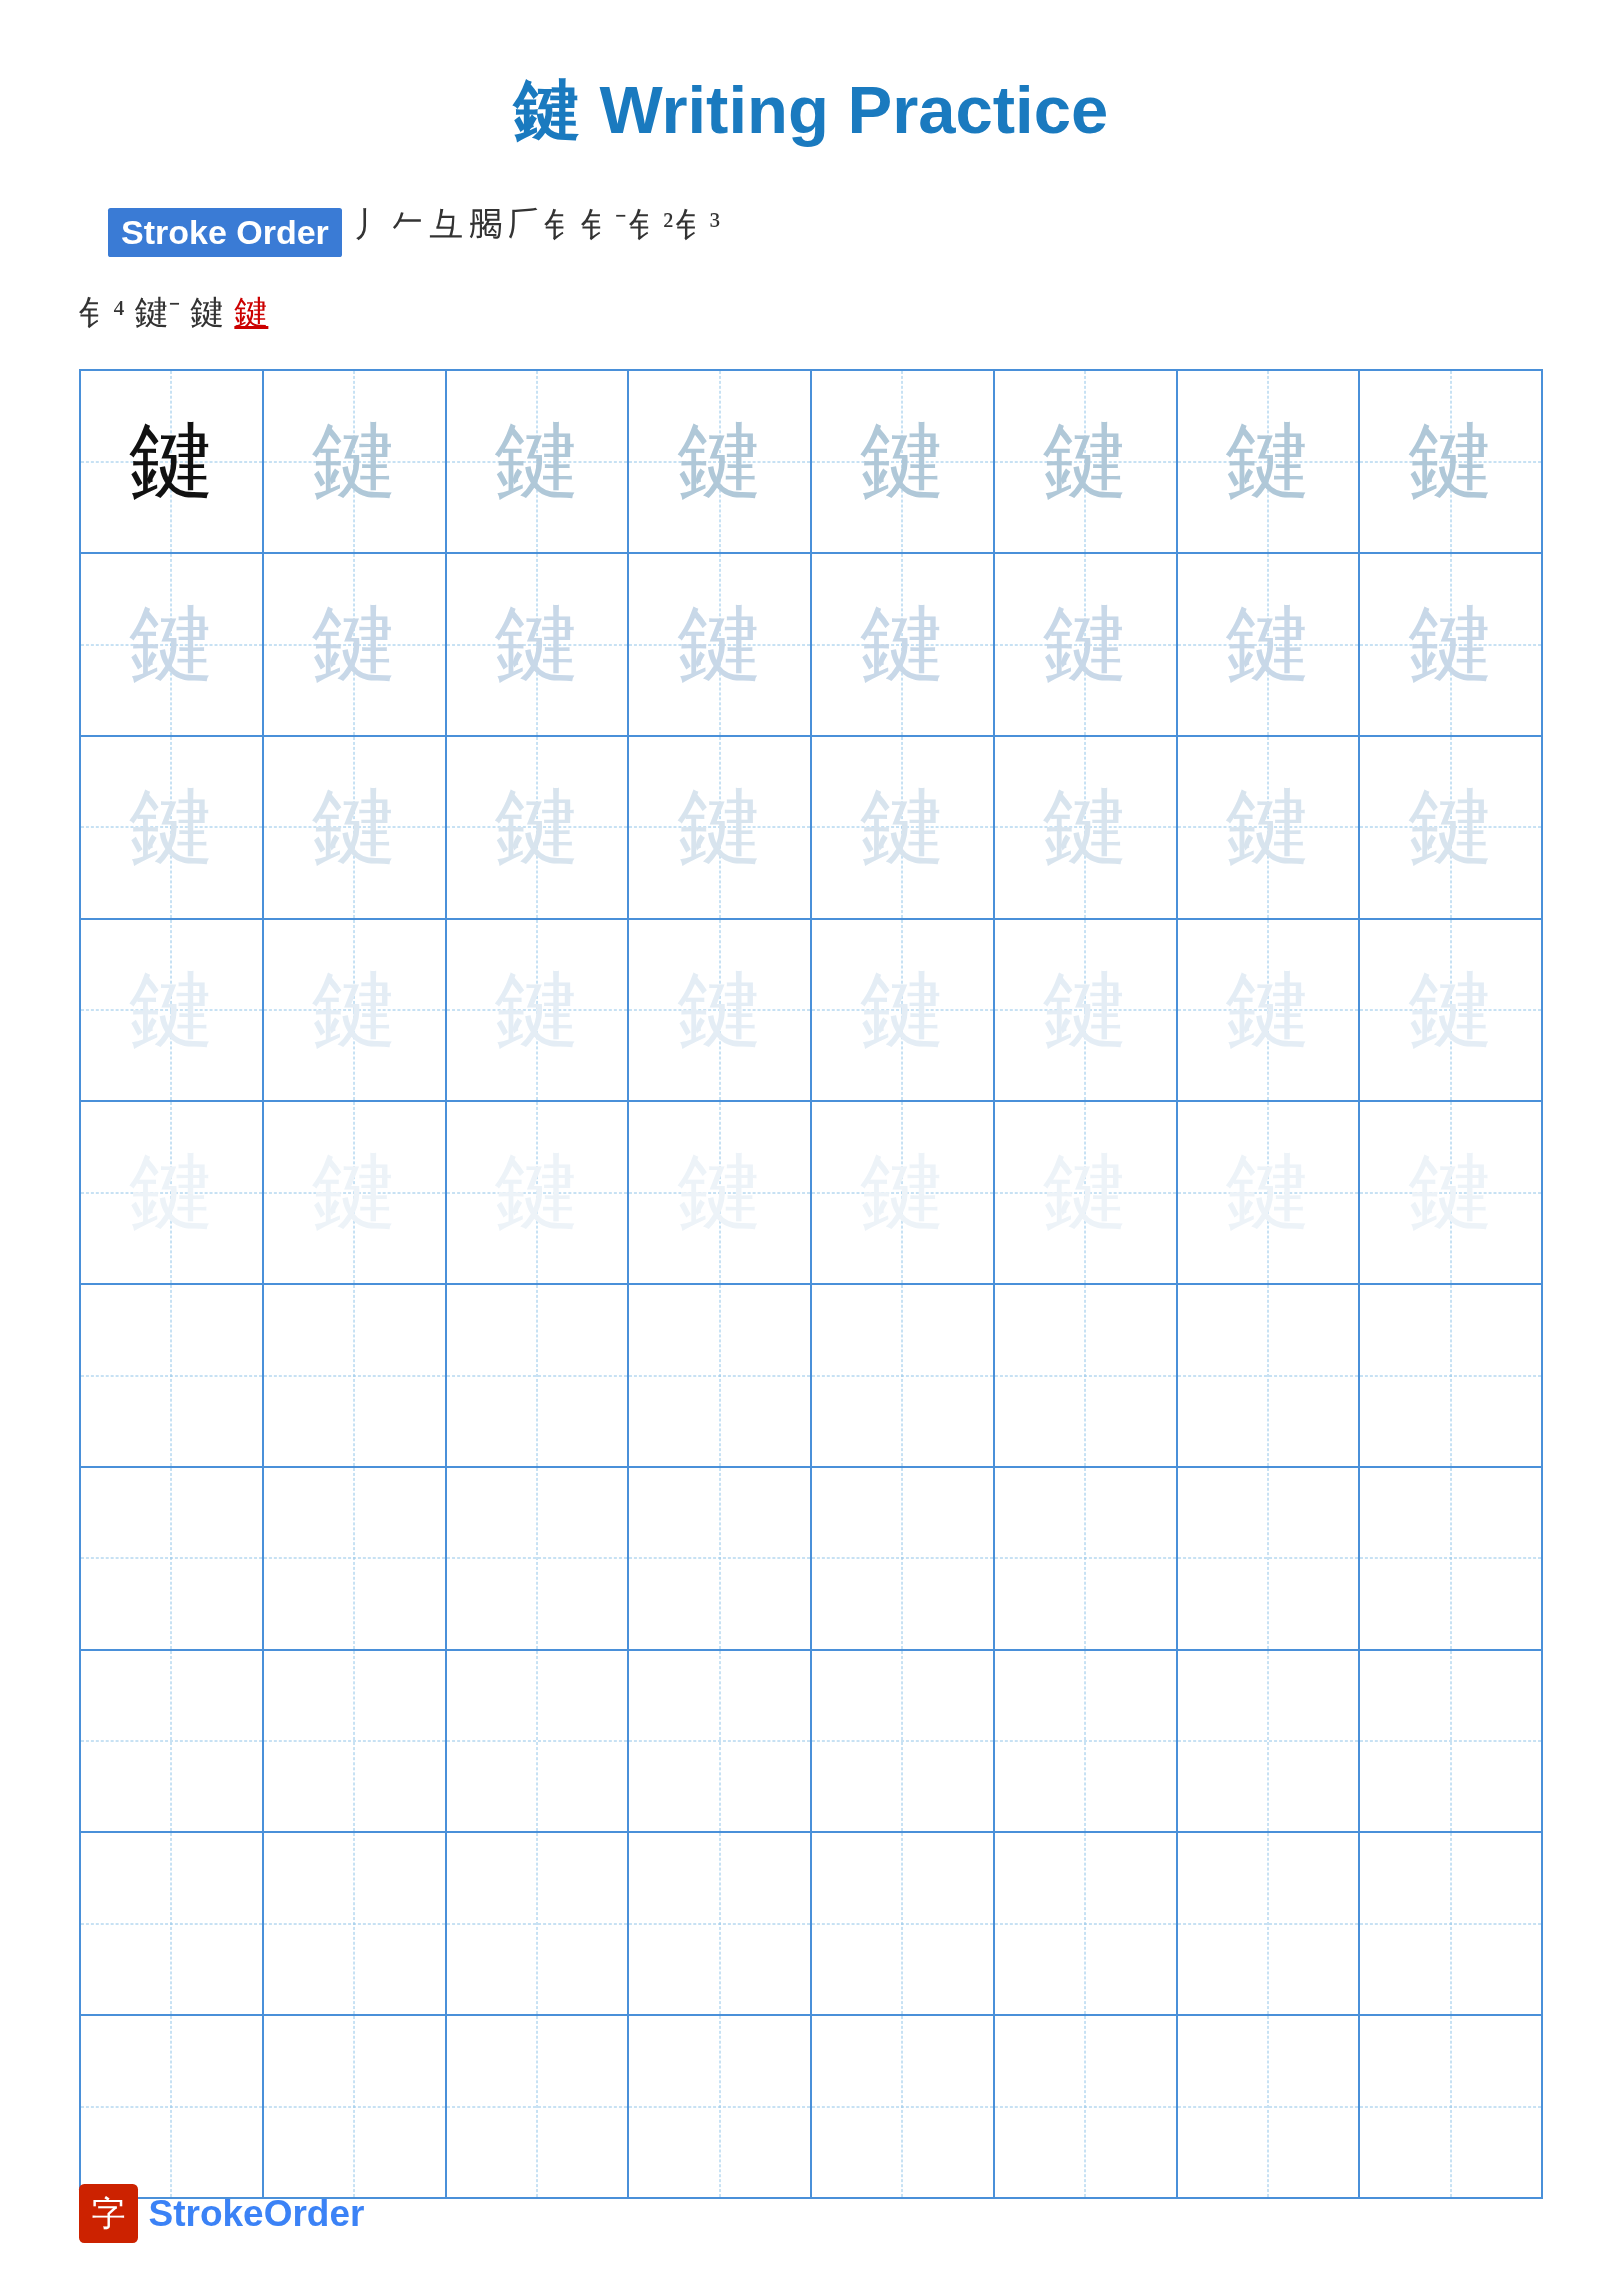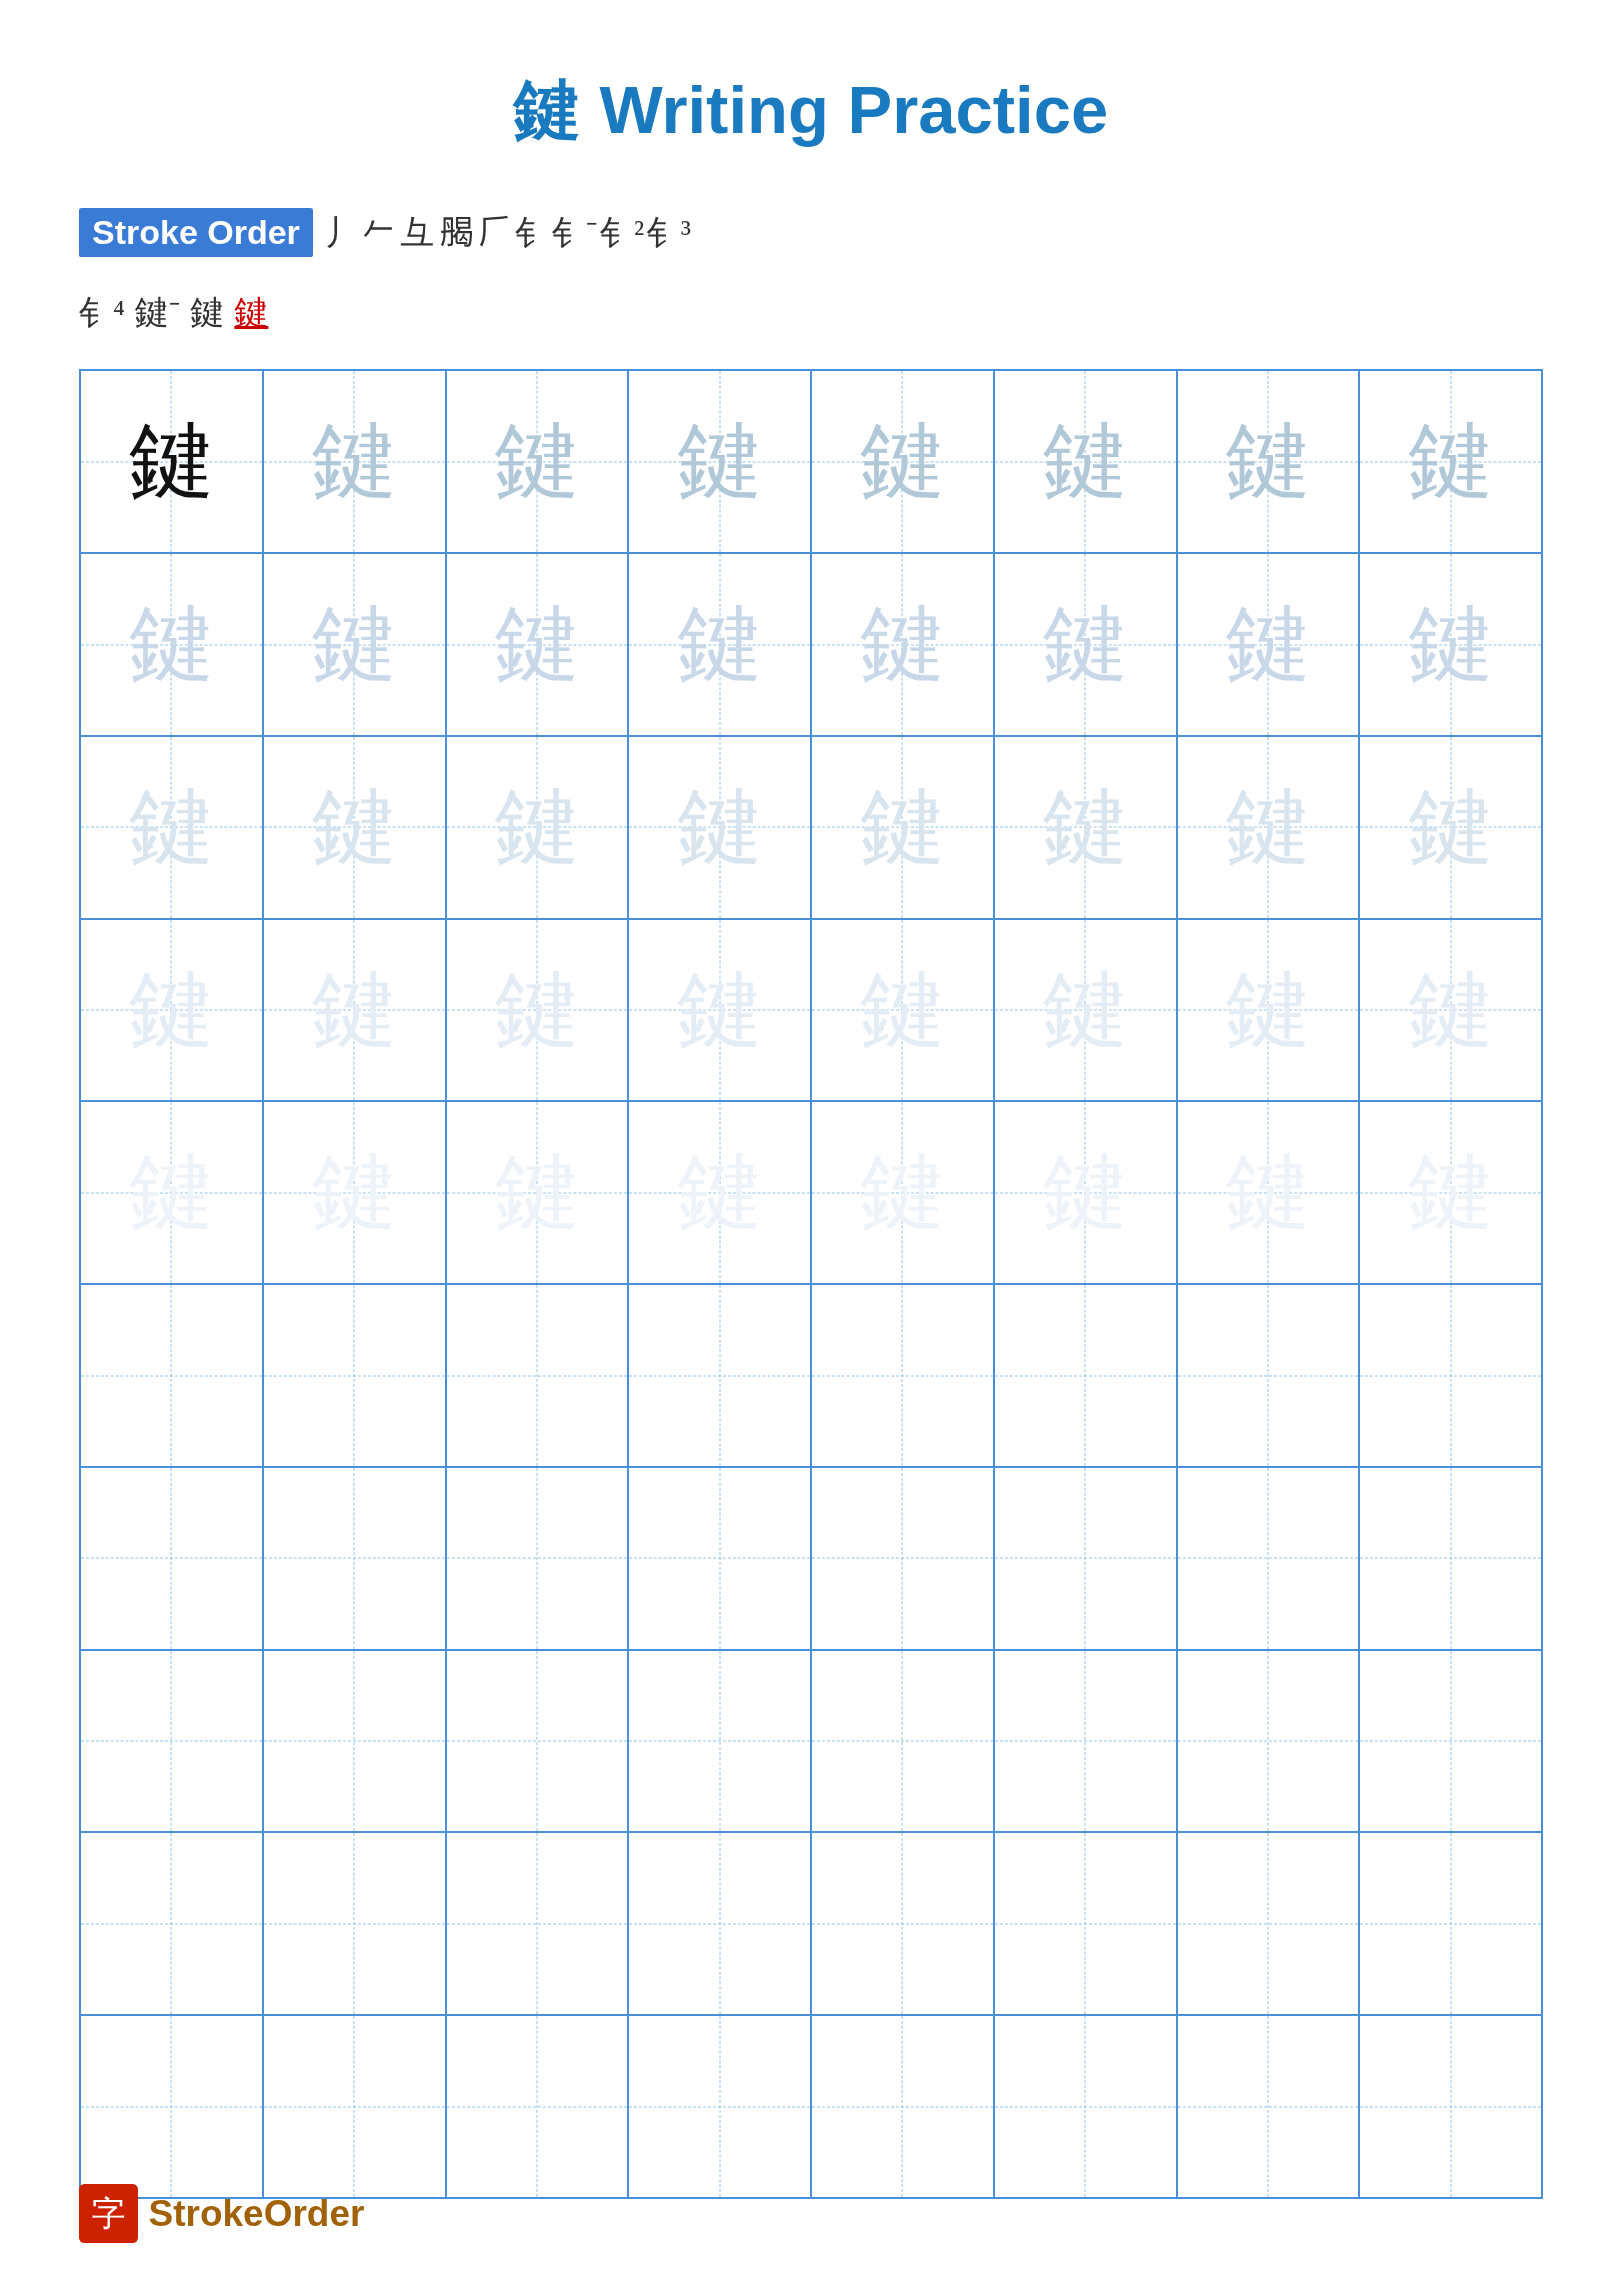--- a/index.html
+++ b/index.html
@@ -24,22 +24,23 @@
     }
 
     .page-title .char {
       color: #1a7abf;
     }
 
     .stroke-order-section {
       margin-bottom: 39px;
       display: flex;
       flex-wrap: wrap;
-      align-items: center;
+      align-items: flex-start;
       gap: 5.2px;
+      margin-left: 29px;
     }
 
     .stroke-order-label {
       background-color: #3a7bd5;
       color: #fff;
       font-size: 34px;
       font-family: Arial, sans-serif;
       font-weight: bold;
       padding: 5.2px 13px;
       border-radius: 2.6px;
@@ -170,21 +171,21 @@
       align-items: center;
       justify-content: center;
       border-radius: 5.2px;
       font-family: serif;
     }
 
     .logo-text {
       font-size: 37px;
       font-family: Arial, sans-serif;
       font-weight: bold;
-      color: #a16207;
+      color: #3b82f6;
     }
 
     .stroke-row2 {
       display: flex;
       align-items: center;
       gap: 10px;
       margin-top: 20px;
     }
   </style>
 </head>

